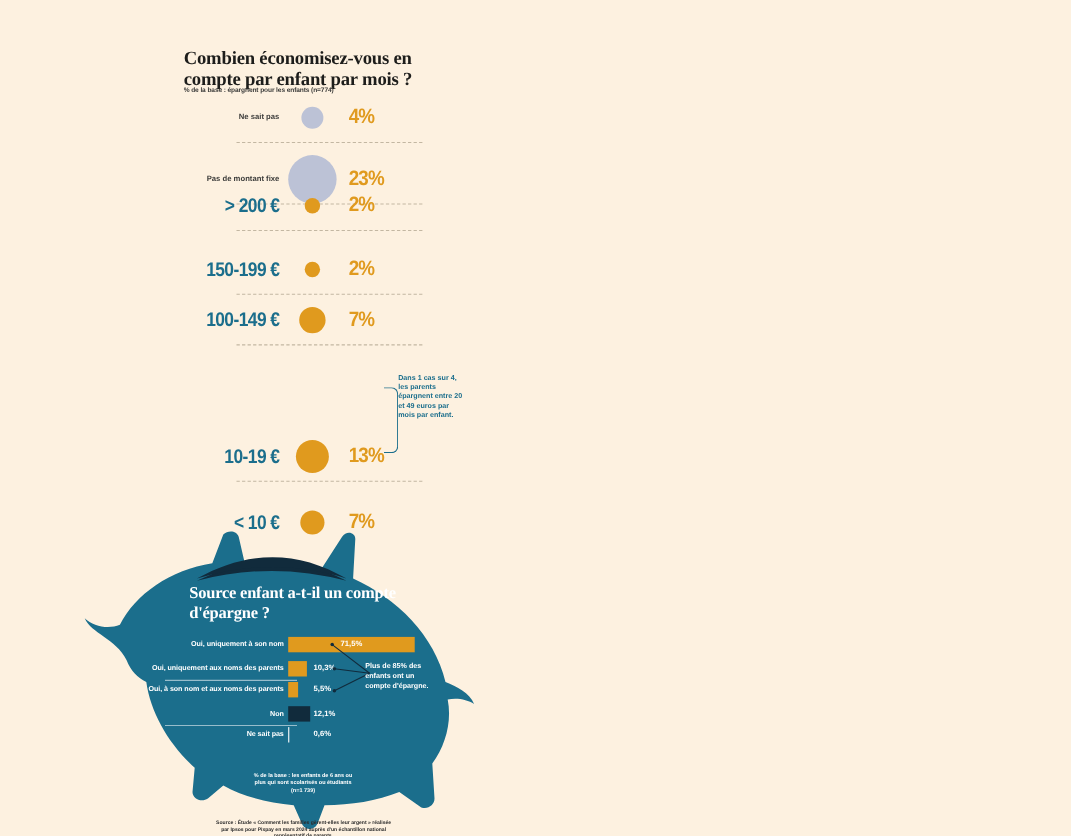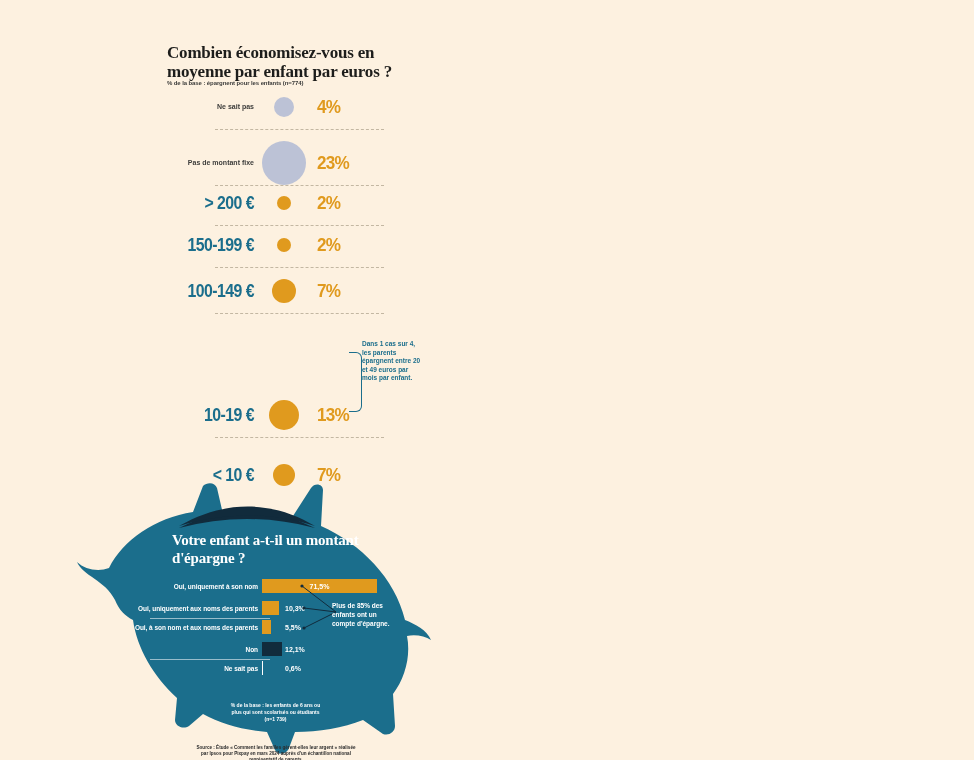--- a/index.html
+++ b/index.html
@@ -250,39 +250,39 @@
     font-weight: bold;
   }
 </style>
 </head>
 <body>
 
 <div id="canvas">
 
   <div id="bubble-block">
 
-    <div id="chart-title">Combien économisez-vous en moyenne par enfant par euros ?</div>
+    <div id="chart-title">Combien économisez-vous en compte par enfant par mois ?</div>
 
     <div id="chart-subtitle">% de la base : épargnent pour les enfants (n=774)</div>
 
     <div class="brow small" style="top:84px;">
       <div class="blabel">Ne sait pas</div>
       <div class="bubble grey" style="width:20px;height:20px;"></div>
       <div class="bval">4%</div>
       <div class="divider"></div>
     </div>
 
     <div class="brow small" style="top:140px;">
       <div class="blabel">Pas de montant fixe</div>
       <div class="bubble grey" style="width:44px;height:44px;"></div>
       <div class="bval">23%</div>
       <div class="divider"></div>
     </div>
 
-    <div class="brow big" style="top:180px;">
+    <div class="brow big" style="top:164px;">
       <div class="blabel">&gt; 200 €</div>
       <div class="bubble" style="width:14px;height:14px;"></div>
       <div class="bval">2%</div>
       <div class="divider"></div>
     </div>
 
     <div class="brow big" style="top:222px;">
       <div class="blabel">150-199 €</div>
       <div class="bubble" style="width:14px;height:14px;"></div>
       <div class="bval">2%</div>
@@ -344,21 +344,21 @@
                C 108 250, 100 246, 100 240
                L 102 218
                C 78 196, 62 168, 58 140
                C 50 136, 44 130, 40 120 Z" fill="#1b6e8c"></path>
       <path d="M110 42 C 140 24, 200 24, 236 44 C 200 34, 144 34, 110 42 Z" fill="#112b3c" opacity="0"></path>
       <path d="M104 48 Q 172 14, 240 48 Q 172 30, 104 48 Z" fill="#112b3c"></path>
       <path d="M104 46 C 150 20, 196 20, 240 46 C 196 32, 150 32, 104 46 Z" fill="#112b3c"></path>
     </svg>
   </div>
 
-  <div id="piggy-title">Votre enfant a-t-il un montant d'épargne ?</div>
+  <div id="piggy-title">Source enfant a-t-il un compte d'épargne ?</div>
 
   <div class="prow" style="top:575px;">
     <div class="plabel">Oui, uniquement à son nom</div>
     <div class="pbar" style="width:115px;"></div>
     <div class="pval inbar" style="left:152px;width:115px;">71,5%</div>
   </div>
 
   <div class="prow" style="top:597px;">
     <div class="plabel">Oui, uniquement aux noms des parents</div>
     <div class="pbar" style="width:17px;"></div>

